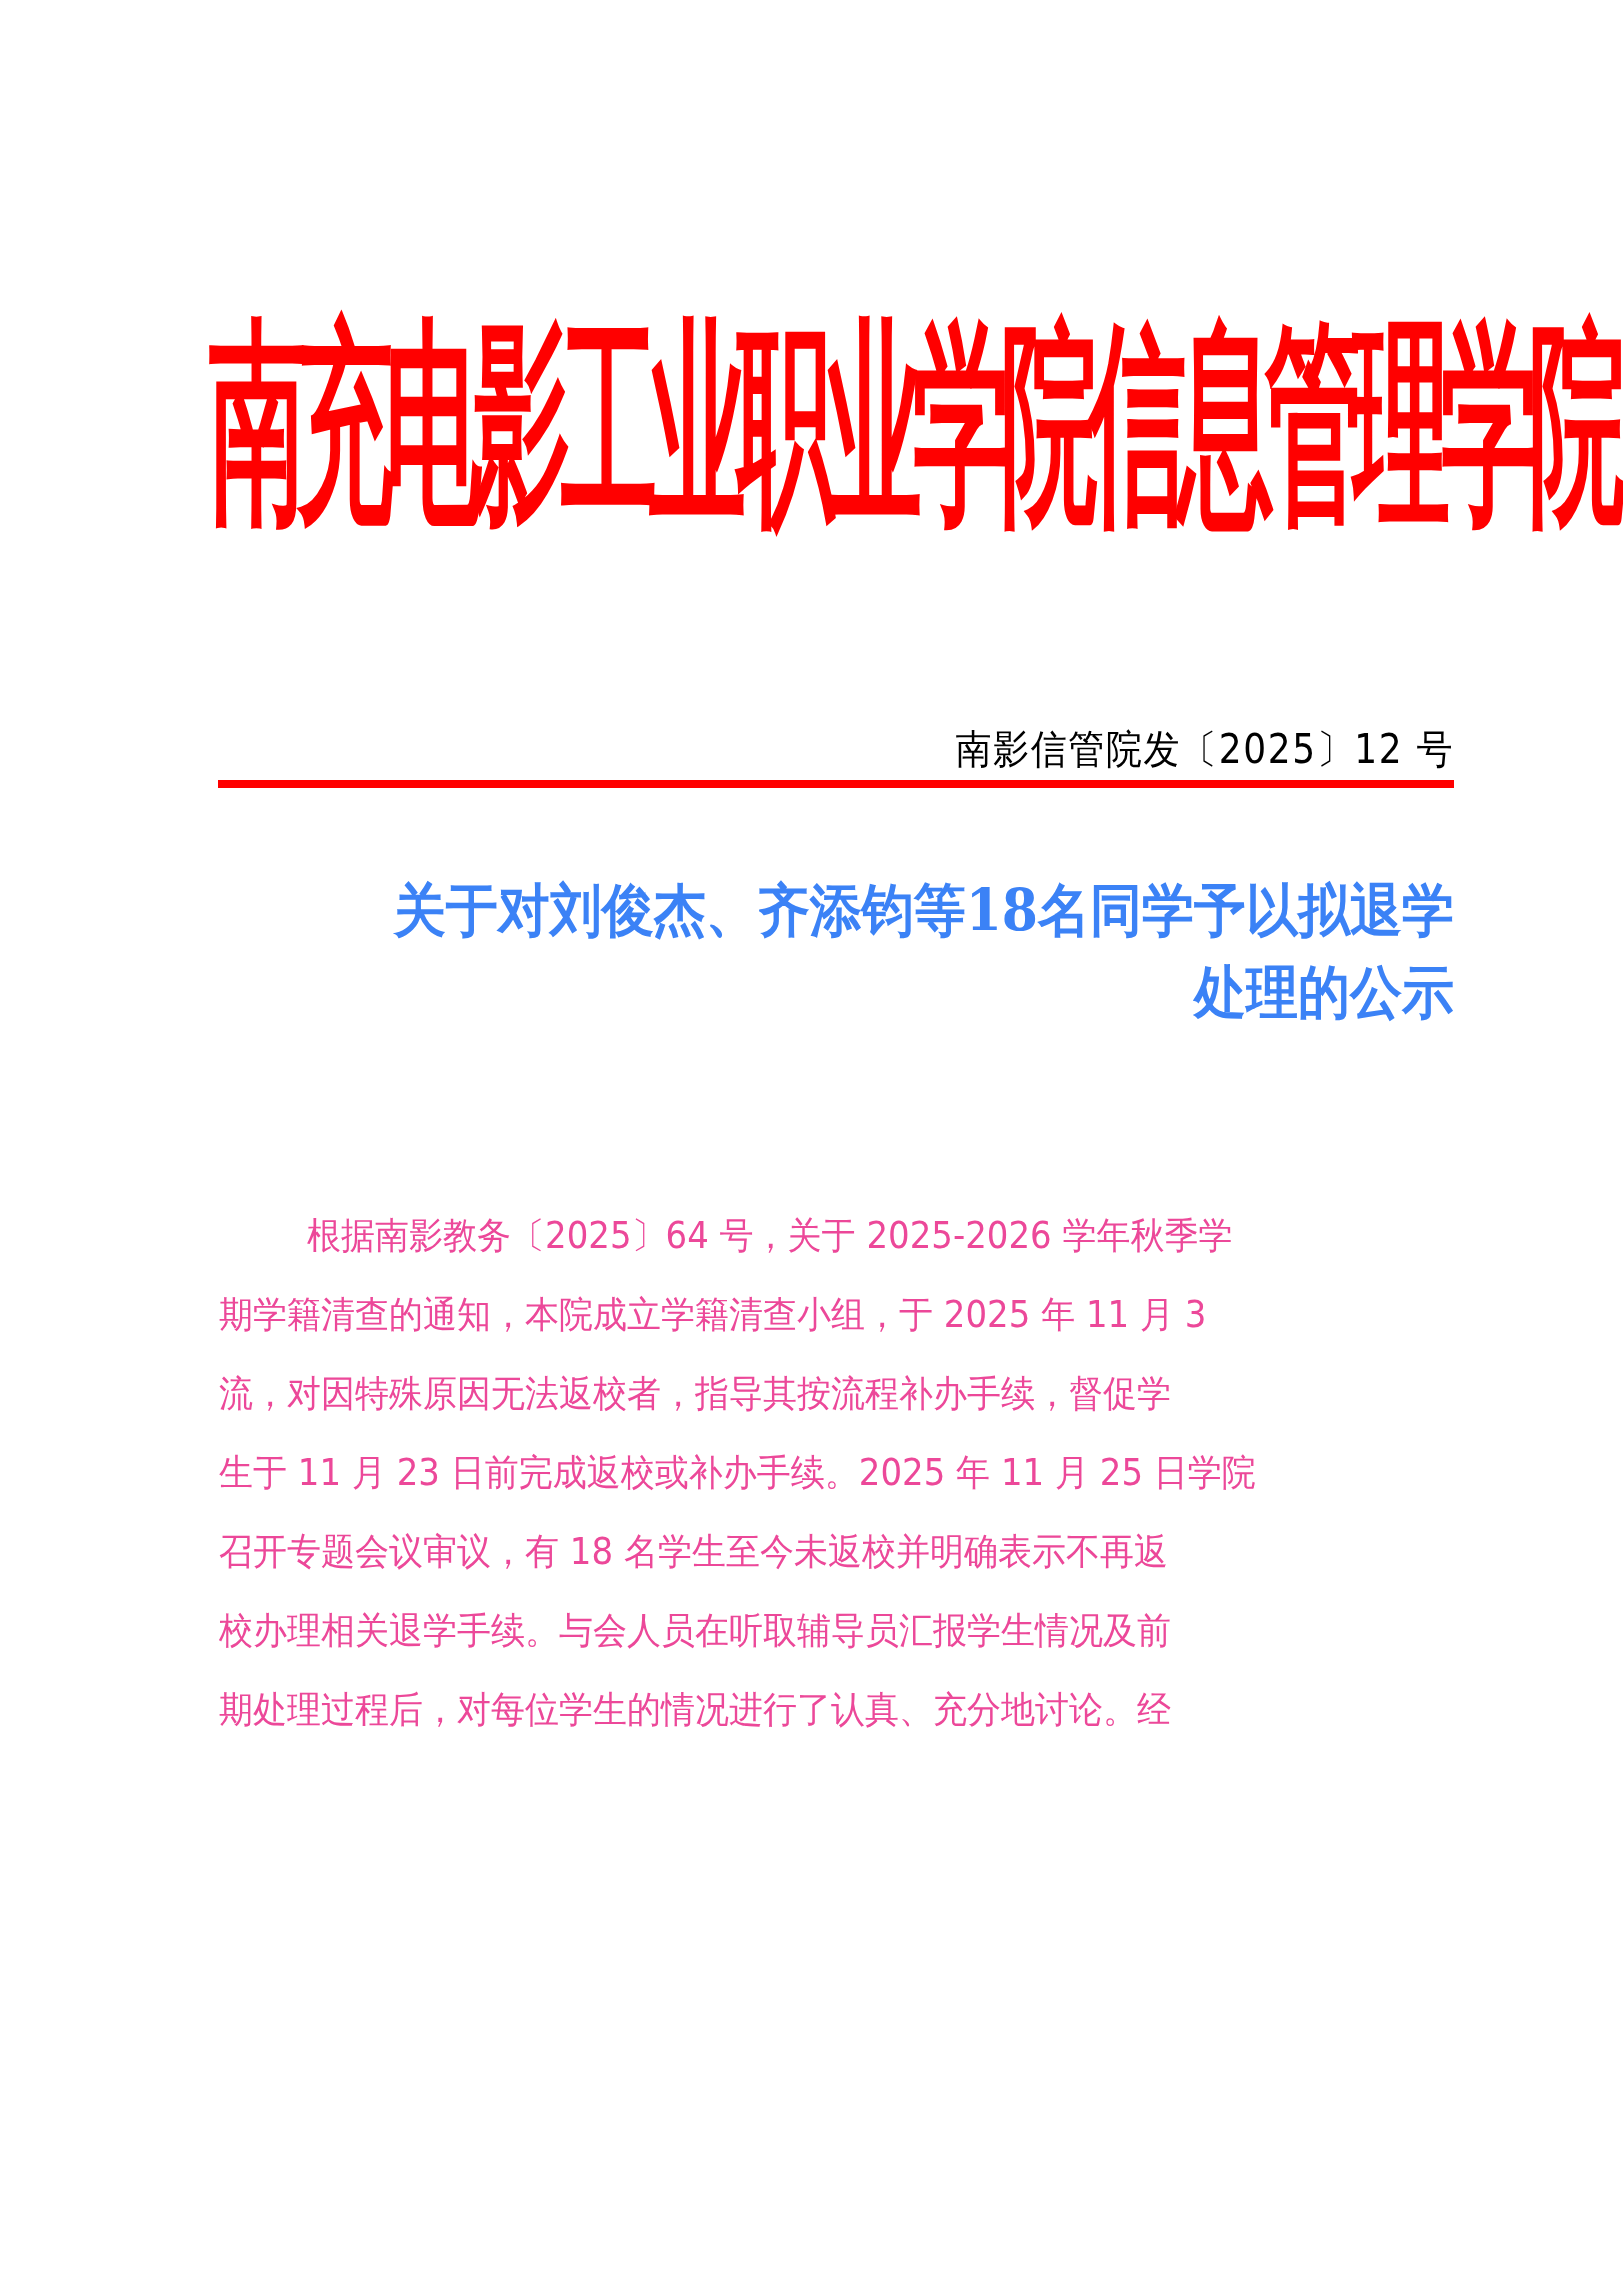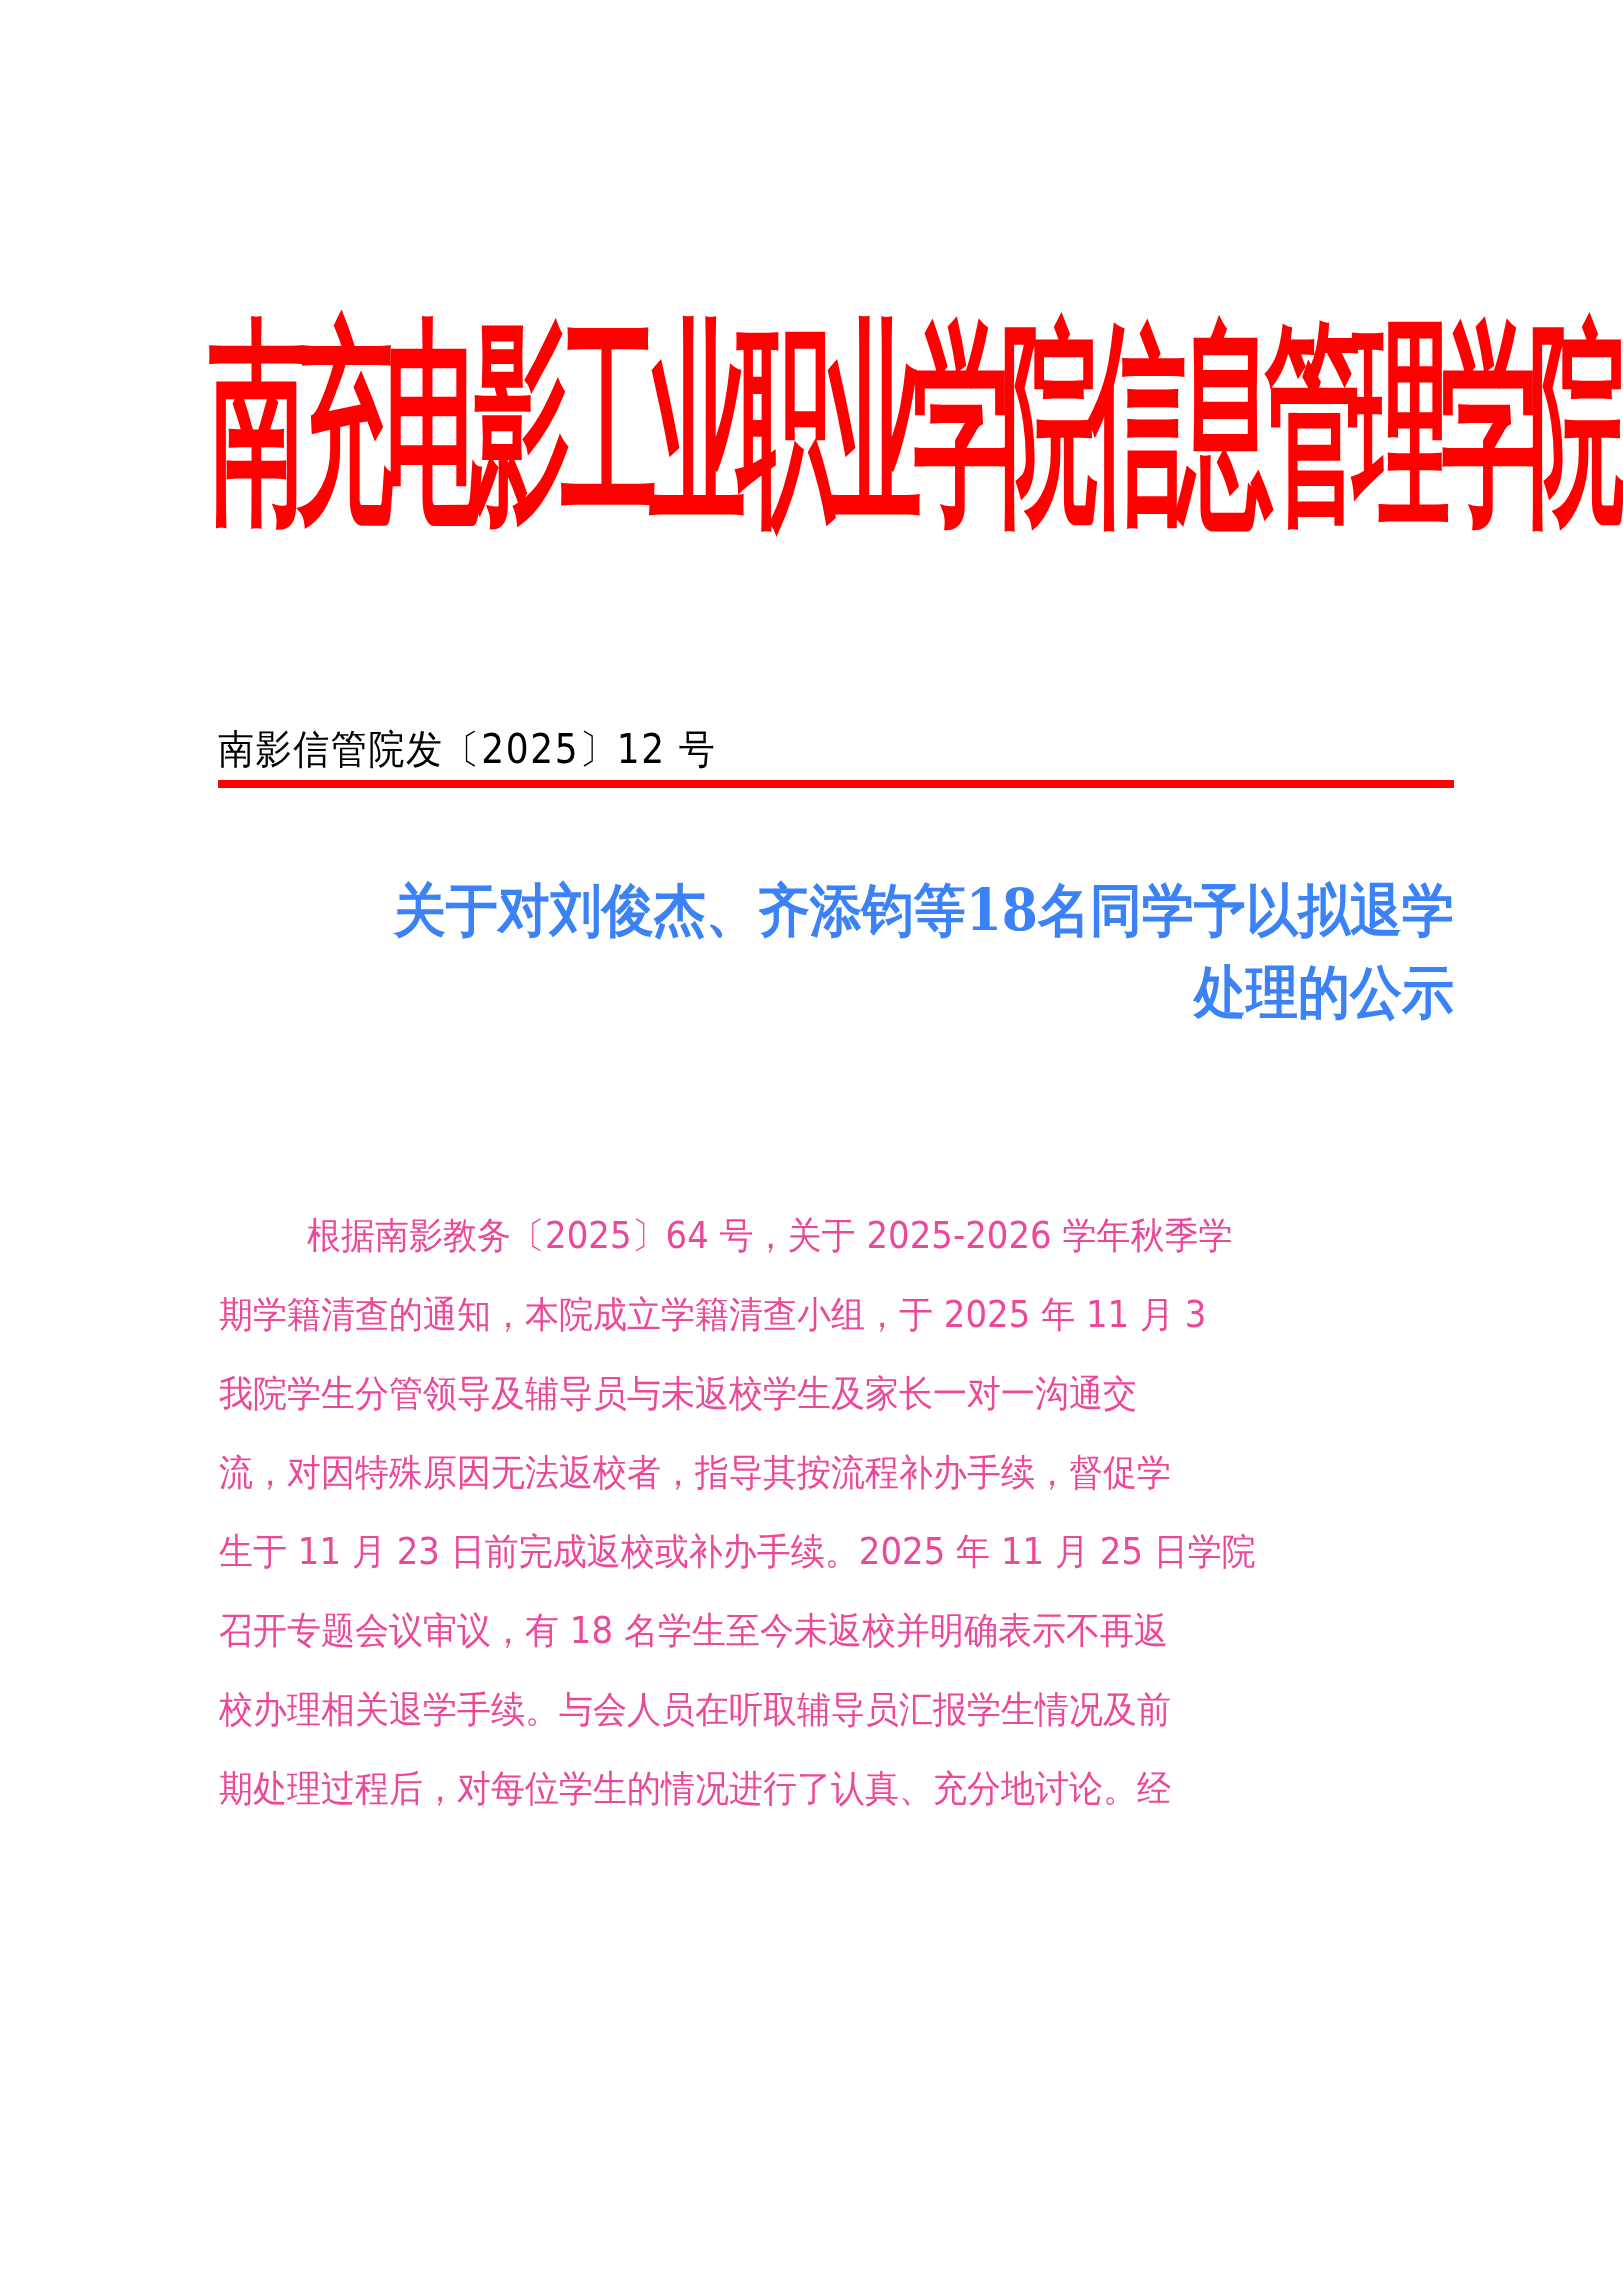--- a/index.html
+++ b/index.html
@@ -54,21 +54,21 @@
       transform: scaleY(2.25);
       transform-origin: 50% 50%;
     }
     
     .doc-number {
       position: absolute;
       left: 218px;
       top: 720px;
       width: 1236px;
       height: 57px;
-      text-align: left;
+      text-align: right;
       font-family: "DejaVu Sans", "Liberation Sans", sans-serif;
       font-size: 36px;
       line-height: 57px;
       color: #000000;
       letter-spacing: 1.6px;
     }
     .doc-number span.inner {
       display: inline-block;
       transform: scaleY(1.12);
     }
@@ -161,21 +161,20 @@
   <div class="red-rule"></div>
 
   <div class="doc-title">
     <span class="title-line"><span>关于对刘俊杰、齐添钧等18名同学予以拟退学</span></span>
     <span class="title-line"><span>处理的公示</span></span>
   </div>
 
   <div class="body-text">
     <span class="line indent"><span>根据南影教务〔2025〕64 号，关于 2025-2026 学年秋季学</span></span>
     <span class="line"><span>期学籍清查的通知，本院成立学籍清查小组，于 2025 年 11 月 3</span></span>
-    <span class="line"><span>我院学生分管领导及辅导员与未返校学生及家长一对一沟通交</span></span>
     <span class="line"><span>流，对因特殊原因无法返校者，指导其按流程补办手续，督促学</span></span>
     <span class="line"><span>生于 11 月 23 日前完成返校或补办手续。2025 年 11 月 25 日学院</span></span>
     <span class="line"><span>召开专题会议审议，有 18 名学生至今未返校并明确表示不再返</span></span>
     <span class="line"><span>校办理相关退学手续。与会人员在听取辅导员汇报学生情况及前</span></span>
     <span class="line"><span>期处理过程后，对每位学生的情况进行了认真、充分地讨论。经</span></span>
   </div>
 
 </div>
 
 

